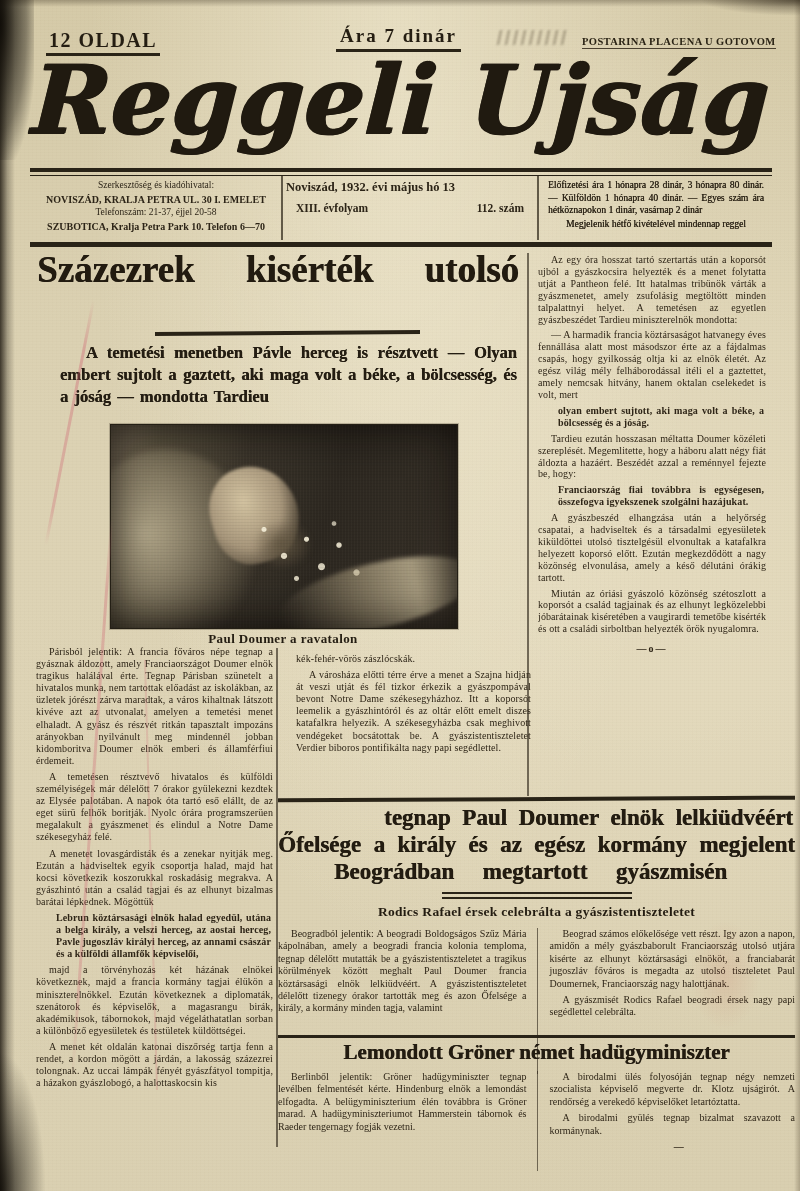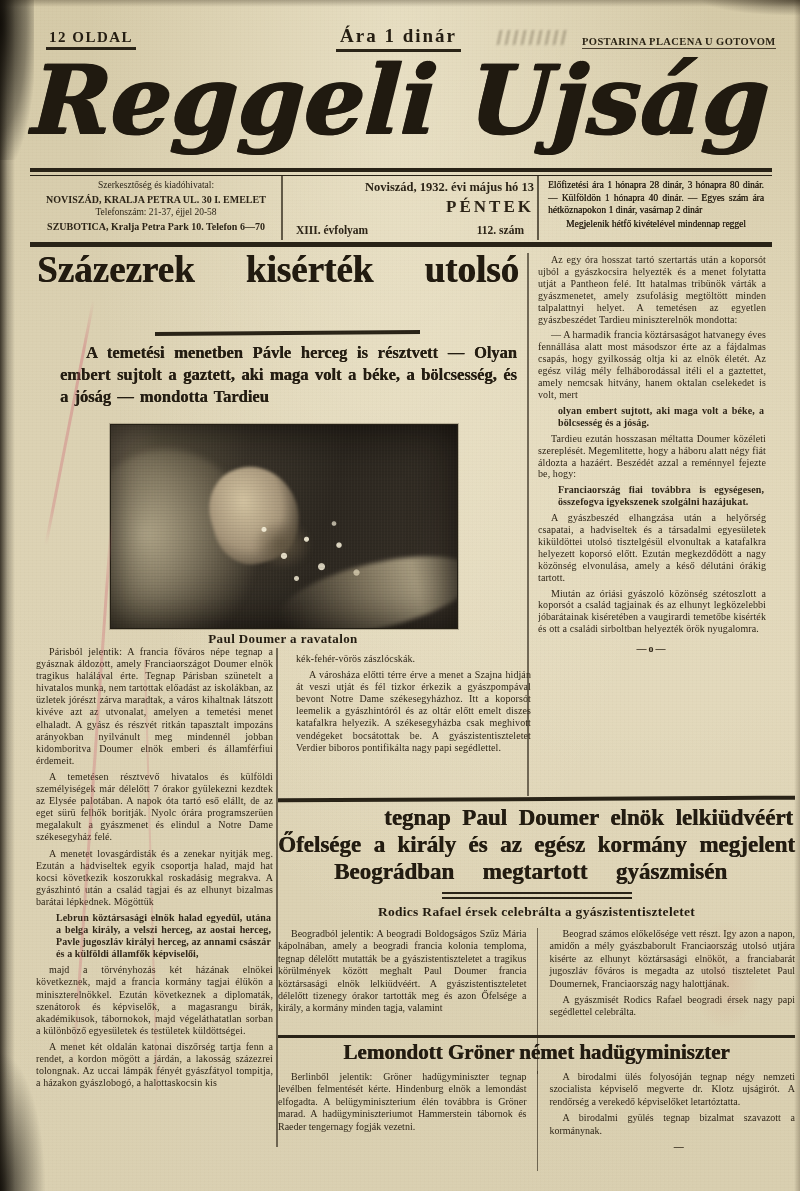--- a/index.html
+++ b/index.html
@@ -26,33 +26,33 @@
   .pink1{left:92px;top:300px;width:3px;height:250px;z-index:5;transform:rotate(11deg);transform-origin:top;background:linear-gradient(180deg,transparent,rgba(206,96,112,.38) 20%,rgba(206,96,112,.3) 85%,transparent);pointer-events:none;}
   .pink2{left:110px;top:520px;width:3px;height:560px;z-index:5;transform:rotate(4deg);transform-origin:top;background:linear-gradient(180deg,transparent,rgba(206,96,112,.33) 12%,rgba(206,96,112,.28) 82%,transparent);pointer-events:none;}
   .pink3{left:150px;top:660px;width:2px;height:430px;z-index:5;transform:rotate(-1.6deg);background:rgba(206,96,112,.2);pointer-events:none;}
   .redstain{left:690px;top:920px;width:70px;height:110px;z-index:5;background:radial-gradient(ellipse,rgba(185,70,55,.12),transparent 70%);pointer-events:none;}
   .smudge1{left:498px;top:30px;width:72px;height:15px;z-index:2;background:repeating-linear-gradient(90deg,rgba(75,63,45,.3) 0 3px,transparent 3px 8px);filter:blur(1px);transform:skewX(-12deg);}
   
   .rule-double{border-top:4px solid #292317;border-bottom:1.5px solid #292317;height:3px;z-index:3;}
   .rule-heavy{background:#292317;z-index:3;}
   .vrule{width:1.5px;background:rgba(43,35,22,.62);z-index:3;}
   
-  .pages-label{left:46px;top:29px;font-size:15px;font-weight:bold;letter-spacing:1.5px;border-bottom:3px solid #292317;padding:0 3px 1px;color:#241d12;}
+  .pages-label{left:46px;top:29px;font-size:20px;font-weight:bold;letter-spacing:1.5px;border-bottom:3px solid #292317;padding:0 3px 1px;color:#241d12;}
   .price-label{left:336px;top:25px;font-size:19px;font-weight:bold;letter-spacing:2px;border-bottom:3.5px solid #292317;padding:0 4px 2px;color:#241d12;}
   .postage-label{left:582px;top:36px;font-size:10.5px;font-weight:bold;letter-spacing:.4px;border-bottom:1.5px solid #4a4030;padding-bottom:1px;color:#2a2315;}
   
   .masthead{left:0;right:0;top:38px;text-align:center;font-family:"DejaVu Serif","Liberation Serif",serif;
     font-style:italic;font-weight:bold;font-size:95px;line-height:124px;color:#201a10;
     transform:skewX(-3deg);text-shadow:2px 0 0 currentColor,0 1px 0 currentColor,1px 1px 0 currentColor;z-index:2;}
   
   .infobar{left:34px;top:176px;width:732px;height:64px;display:flex;z-index:2;}
   .info-left{width:244px;text-align:center;font-size:9.5px;line-height:13.5px;padding-top:3px;}
   .info-left .b{font-weight:bold;font-size:10px;}
   .info-sep{width:2px;background:rgba(43,35,22,.7);margin:0 3px;}
-  .info-center{width:248px;text-align:right;padding-top:4px;}
+  .info-center{width:248px;text-align:left;padding-top:4px;}
   .info-center .dateline{font-size:12.5px;font-weight:bold;}
   .info-center .day{font-size:17px;font-weight:bold;letter-spacing:3px;margin-top:2px;}
   .info-center .vol-row{display:flex;justify-content:space-between;font-size:11.5px;font-weight:bold;margin-top:7px;padding:0 10px;}
   .info-right{flex:1;font-size:9.5px;line-height:12.5px;text-align:justify;padding:3px 2px 0 6px;text-shadow:.25px 0 0 currentColor;}
   .info-right .last{display:block;text-align:center;margin-top:1px;}
   .rule-under-info{left:30px;top:242px;width:742px;height:5px;}
   
   .hl1{left:37px;top:251px;width:482px;z-index:2;color:#221b10;font-weight:bold;}
   .hl1 .l1{font-size:37px;line-height:38px;text-align:justify;text-align-last:justify;text-shadow:.6px 0 0 currentColor;}
   .hl1 .l2{font-size:37px;line-height:38px;margin-left:60px;text-align:justify;text-align-last:justify;text-shadow:.6px 0 0 currentColor;}
@@ -126,37 +126,36 @@
 
   <div class="abs edge-top"></div>
   <div class="abs edge-left"></div>
   <div class="abs edge-right"></div>
   <div class="abs corner-tl"></div>
   <div class="abs corner-bl"></div>
   <div class="abs corner-tr"></div>
   <div class="abs smudge1"></div>
 
   <div class="abs pages-label">12 OLDAL</div>
-  <div class="abs price-label">Ára 1 dinár</div>
+  <div class="abs price-label">Ára 7 dinár</div>
   <div class="abs postage-label">POSTARINA PLACENA U GOTOVOM</div>
 
   <div class="abs masthead">Reggeli Ujság</div>
   <div class="abs rule-double" style="left:30px;top:168px;width:742px;"></div>
 
   <div class="abs infobar">
     <div class="info-left">
       <div>Szerkesztőség és kiadóhivatal:</div>
       <div class="b">NOVISZÁD, KRALJA PETRA UL. 30 I. EMELET</div>
       <div>Telefonszám: 21-37, éjjel 20-58</div>
       <div class="b">SZUBOTICA, Kralja Petra Park 10. Telefon 6—70</div>
     </div>
     <div class="info-sep"></div>
     <div class="info-center">
       <div class="dateline">Noviszád, 1932. évi május hó 13</div>
-      <div class="day">PÉNTEK</div>
       <div class="vol-row">
         <span>XIII. évfolyam</span>
         <span>112. szám</span>
       </div>
     </div>
     <div class="info-sep"></div>
     <div class="info-right">
       <span>Előfizetési ára 1 hónapra 28 dinár, 3 hónapra 80 dinár. — Külföldön 1 hónapra 40 dinár. — Egyes szám ára hétköznapokon 1 dinár, vasárnap 2 dinár</span>
       <span class="last">Megjelenik hétfő kivételével mindennap reggel</span>
     </div>

